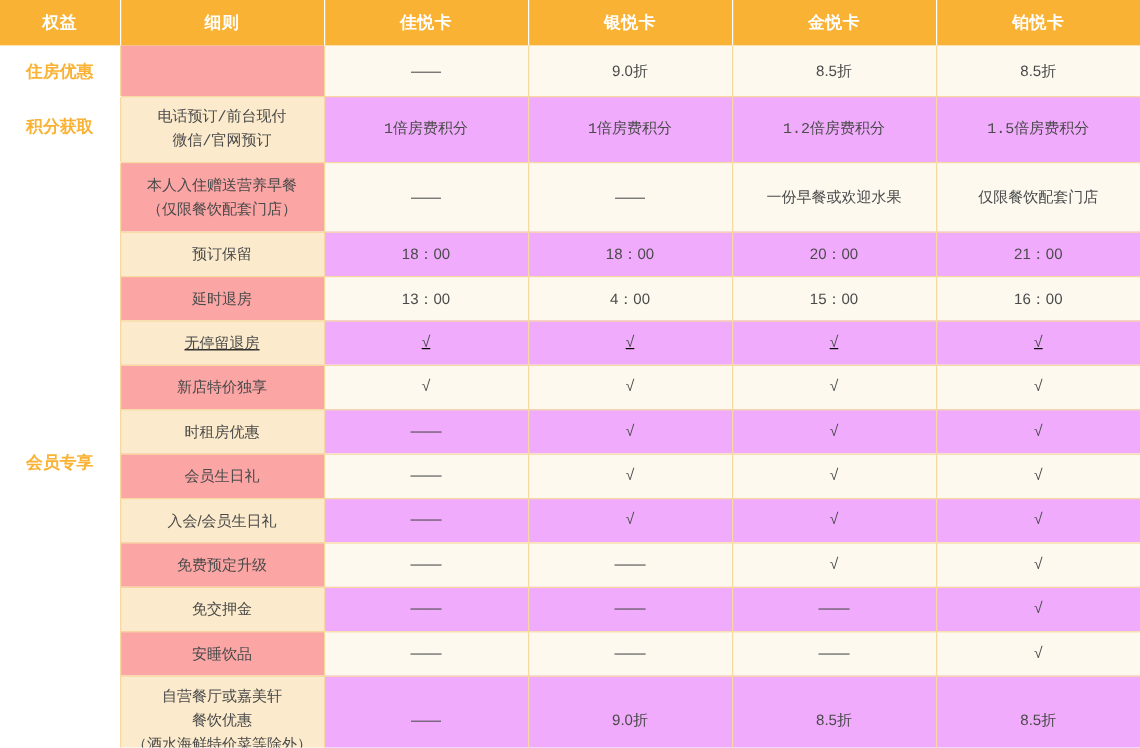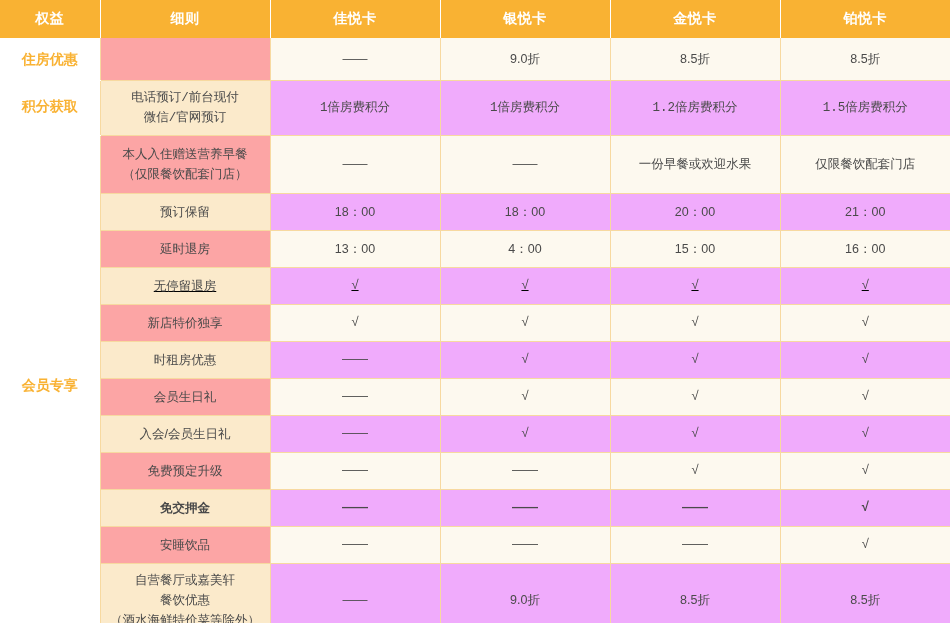--- a/index.html
+++ b/index.html
@@ -178,21 +178,21 @@
     </tr>
 
     <tr style="height:37px;">
       <td class="det">免费预定升级</td>
       <td class="val check">——</td>
       <td class="val check">——</td>
       <td class="val check">√</td>
       <td class="val check">√</td>
     </tr>
 
-    <tr class="band-alt" style="height:37px;font-weight:bold;">
+    <tr class="band-alt" style="height:37px;">
       <td class="det">免交押金</td>
       <td class="val check">——</td>
       <td class="val check">——</td>
       <td class="val check">——</td>
       <td class="val check">√</td>
     </tr>
 
     <tr style="height:37px;">
       <td class="det">安睡饮品</td>
       <td class="val check">——</td>

